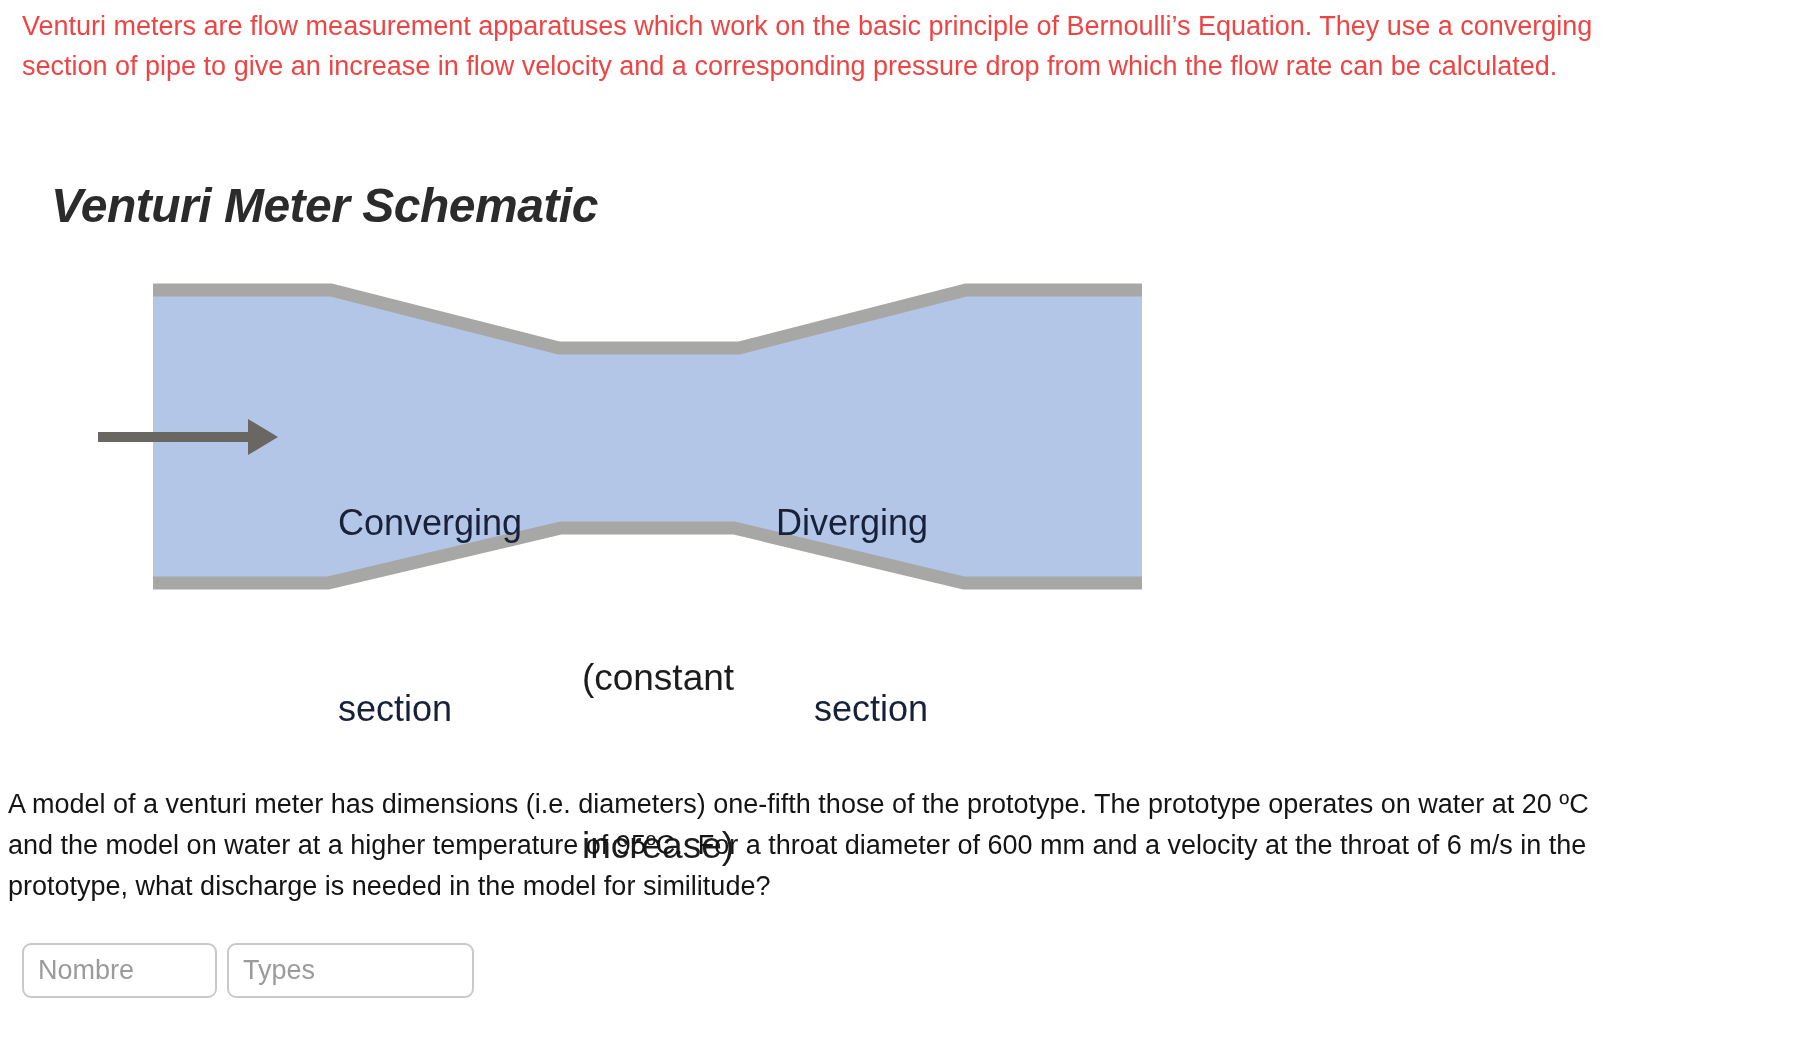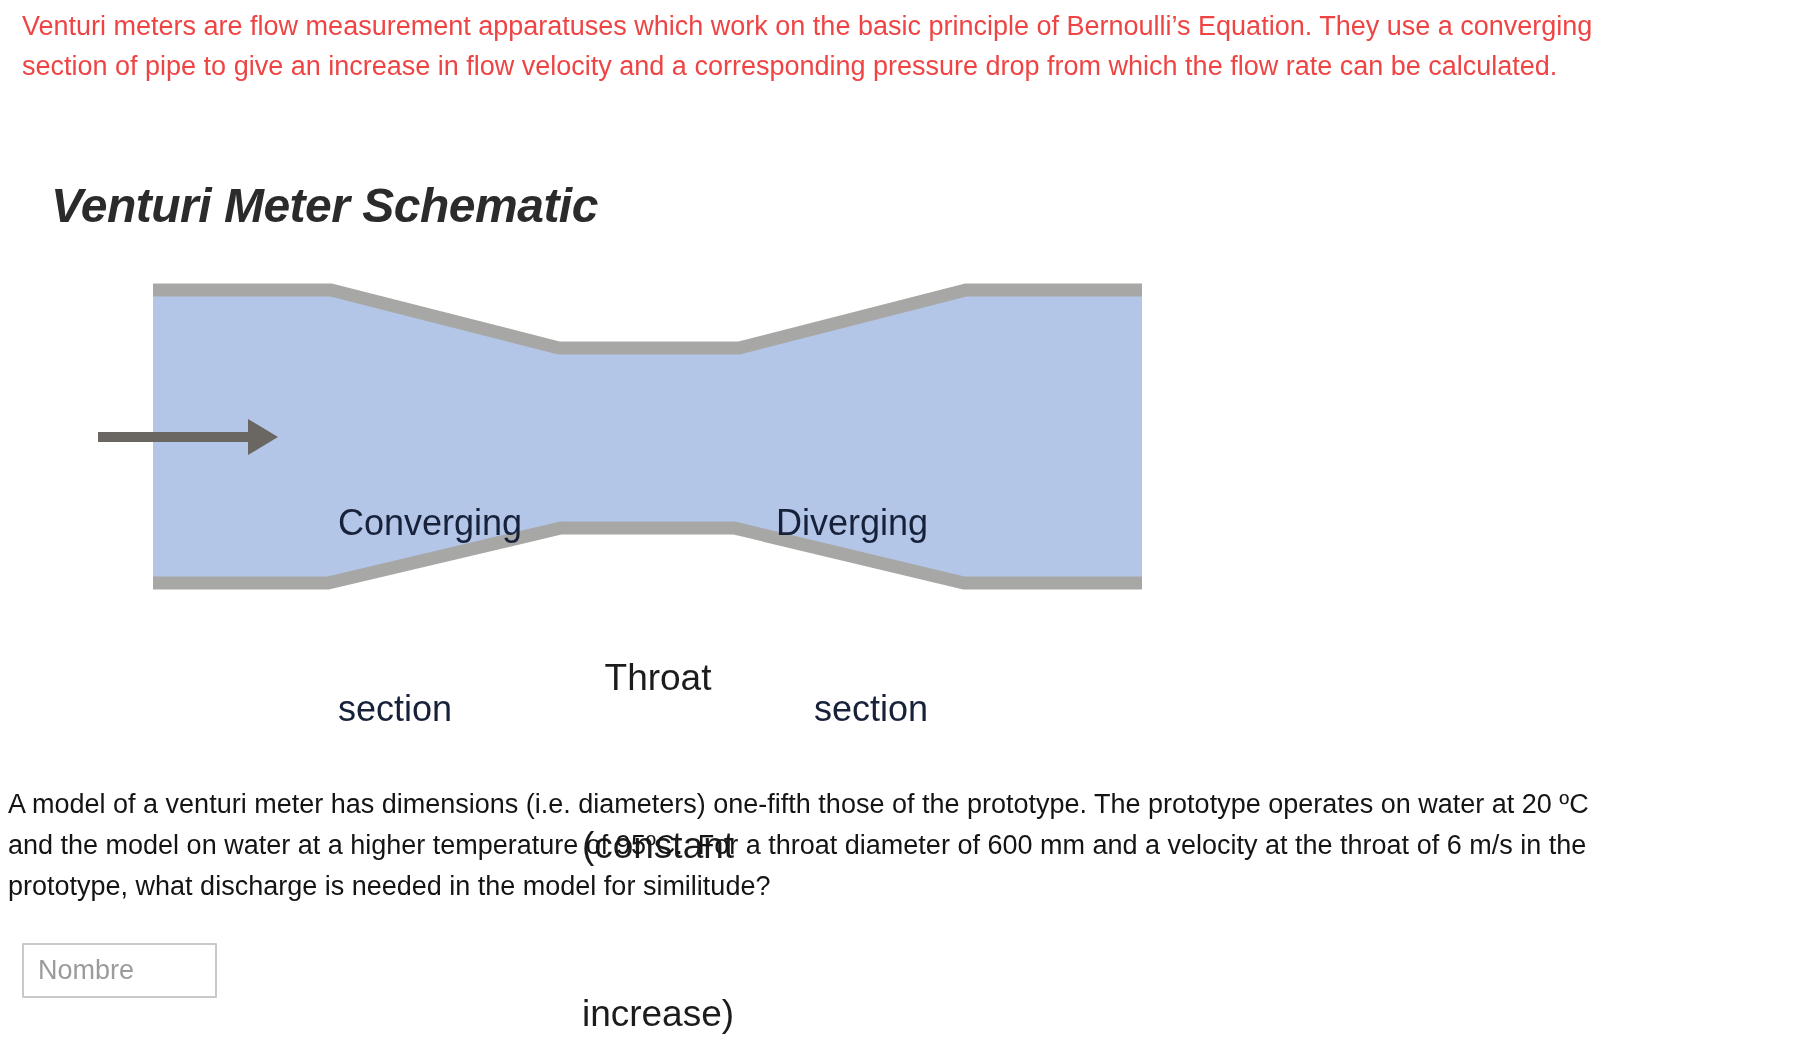--- a/index.html
+++ b/index.html
@@ -26,21 +26,21 @@
   }
   .dlabel-converging{left:338px;top:368px;}
   .dlabel-diverging{left:776px;top:368px;text-align:right;}
   .dlabel-throat{left:458px;top:538px;width:400px;text-align:center;line-height:56px;font-size:37px;color:#1c1c1c;}
   
   .problem{position:absolute;left:8px;top:784px;width:1770px;}
   .problem .line{font-size:27px;line-height:41px;white-space:pre;color:#141414;}
   
   .inputs-row{position:absolute;left:22px;top:943px;display:flex;gap:10px;}
   .inp{
-    box-sizing:border-box;height:55px;border:2px solid #c9c9c9;border-radius:1px;
+    box-sizing:border-box;height:55px;border:2px solid #c9c9c9;border-radius:9px;
     font-family:"Liberation Sans","DejaVu Sans",sans-serif;
     font-size:27px;color:#444;padding:0 14px;outline:none;background:#fff;
   }
   .inp::placeholder{color:#9b9b9b;opacity:1;}
   .inp-nombre{width:195px;}
   .inp-types{width:247px;}
 </style>
 </head>
 <body>
 
@@ -70,27 +70,27 @@
     <div>Converging</div>
     <div>section</div>
   </div>
 
   <div class="dlabel dlabel-diverging">
     <div>Diverging</div>
     <div>section</div>
   </div>
 
   <div class="dlabel dlabel-throat">
-    <div>Throat</div>
     <div>(constant</div>
     <div>increase)</div>
   </div>
 </div>
 
 <div class="problem">
   <div class="line">A model of a venturi meter has dimensions (i.e. diameters) one-fifth those of the prototype. The prototype operates on water at 20 ºC</div>
   <div class="line">and the model on water at a higher temperature of 95ºC.  For a throat diameter of 600 mm and a velocity at the throat of 6 m/s in the</div>
   <div class="line">prototype, what discharge is needed in the model for similitude?</div>
 </div>
 
 <div class="inputs-row">
   <input type="text" class="inp inp-nombre" placeholder="Nombre" style="">
+  <input type="text" class="inp inp-types" placeholder="Types" style="">
 </div>
 
 </body></html>

